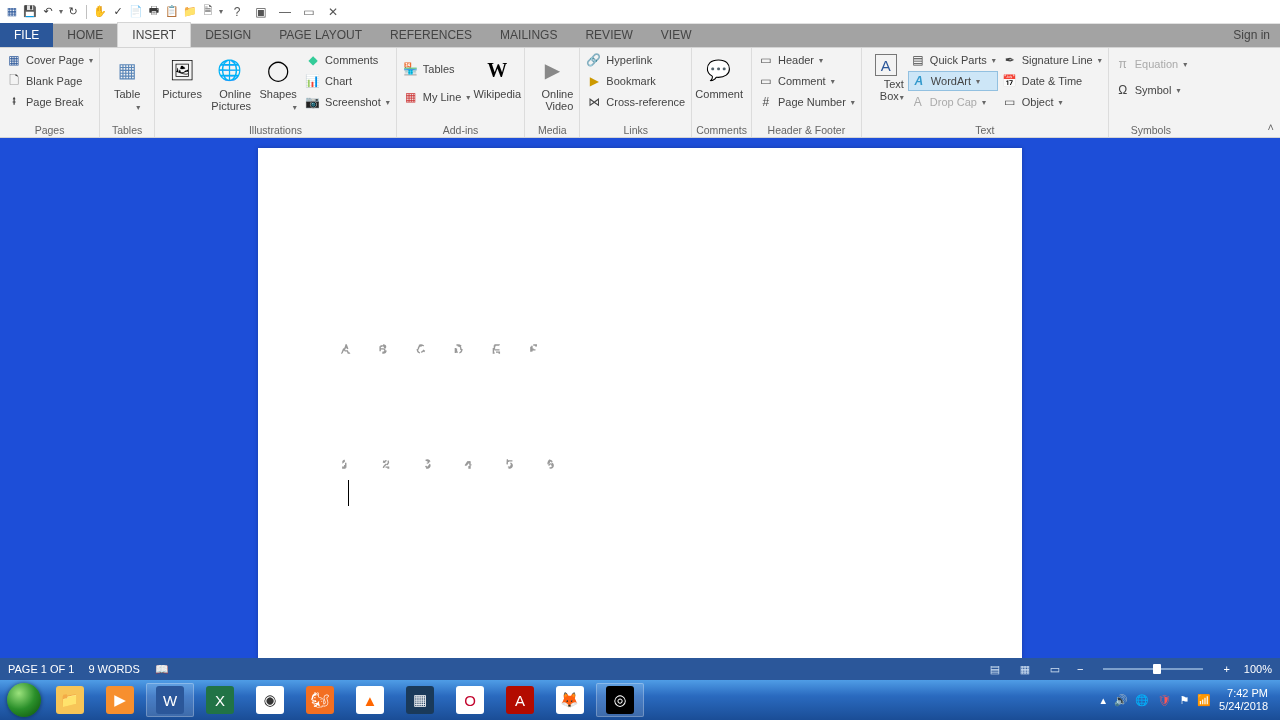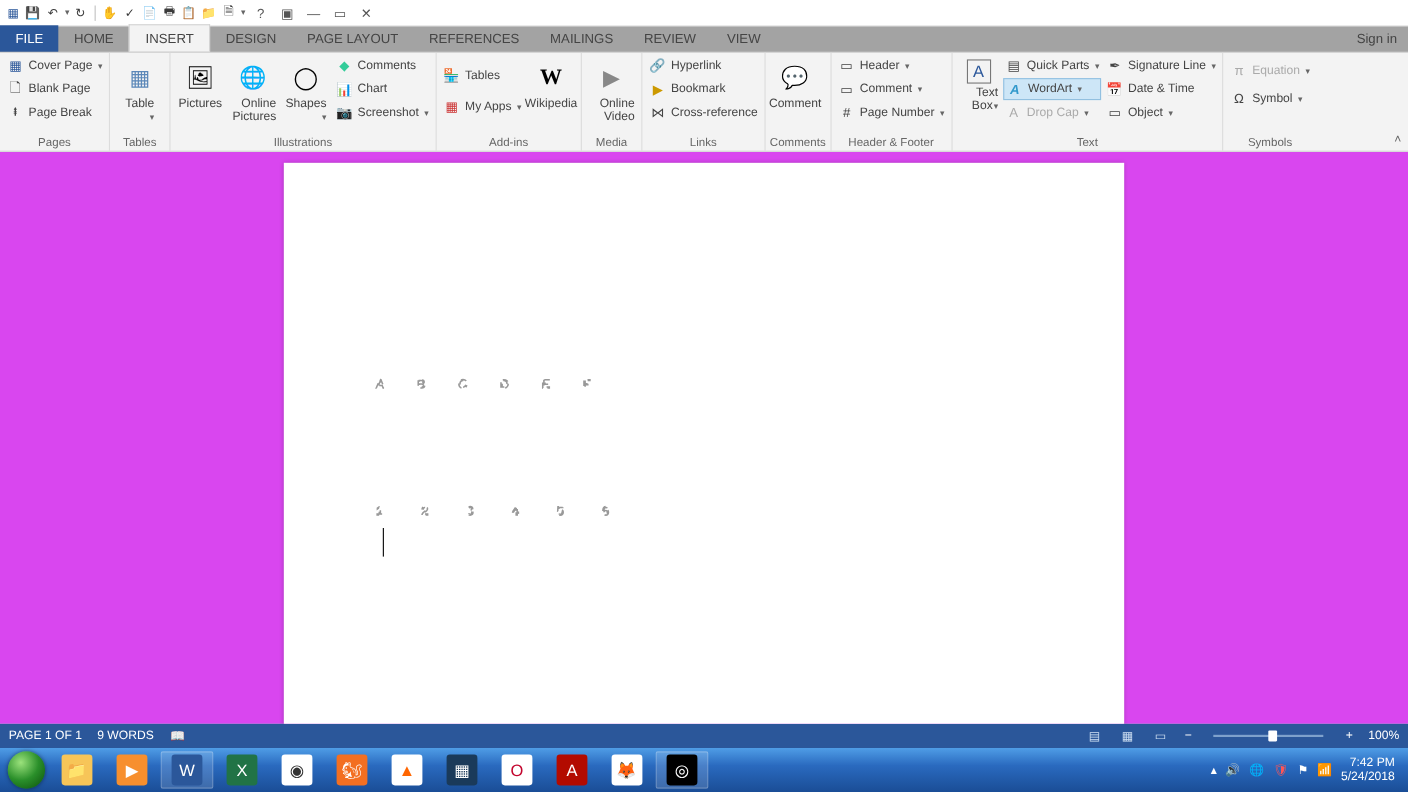--- a/index.html
+++ b/index.html
@@ -21,21 +21,21 @@
 .group-body{flex:1;display:flex;align-items:flex-start;gap:2px}
 .group-label{text-align:center;color:#666;font-size:10.5px;padding:1px 0}
 .bigbtn{display:flex;flex-direction:column;align-items:center;justify-content:center;width:46px;padding:4px 2px;gap:2px}
 .bigbtn .ic{width:32px;height:32px;display:flex;align-items:center;justify-content:center;font-size:20px}
 .bigbtn .lbl{font-size:11px;color:#444;text-align:right;line-height:1.1}
 .smbtn{display:flex;align-items:center;gap:4px;padding:1px 2px;height:20px;color:#444}
 .smbtn .ic{width:16px;height:16px;display:flex;align-items:center;justify-content:center;font-size:12px}
 .smbtn.highlight{background:#cde6f7;border:1px solid #92c0e0}
 .vstack{display:flex;flex-direction:column;gap:1px}
 .collapse{position:absolute;right:6px;bottom:4px;color:#666;font-size:11px}
-.workspace{height:520px;background:#d946ef;overflow:hidden;display:flex;justify-content:center}
+.workspace{height:520px;background:#1d4ed8;overflow:hidden;display:flex;justify-content:center}
 .page{width:764px;height:990px;background:#fff;margin-top:10px;box-shadow:0 0 4px rgba(0,0,0,.25);position:relative}
 svg.dashed text{fill:none;stroke:#999;stroke-width:1.4;stroke-dasharray:5 4}
 .cursor{position:absolute;left:90px;top:332px;width:1.3px;height:26px;background:#000}
 .statusbar{height:22px;background:#2b579a;color:#fff;display:flex;align-items:center;font-size:11px;padding:0 8px;gap:14px}
 .statusbar .spacer{flex:1}
 .statusbar .slider{width:100px;height:2px;background:#7ea1cc;position:relative;margin:0 6px}
 .statusbar .slider::after{content:"";position:absolute;left:50%;top:-4px;width:8px;height:10px;background:#fff;border-radius:1px}
 .statusbar .vic{width:16px;height:14px;display:flex;align-items:center;justify-content:center;color:#cfe0f3}
 .taskbar{height:40px;background:linear-gradient(#4f9de6,#2a6abf 40%,#1a4d96);display:flex;align-items:center;padding:0 4px;gap:2px}
 .tb-item{width:48px;height:34px;display:flex;align-items:center;justify-content:center;border-radius:2px}
@@ -157,21 +157,21 @@
 
   <div class="group">
     <div class="group-body">
       <div class="vstack" style="justify-content:center;height:66px;gap:8px">
         <div class="smbtn">
             <span class="ic" style="color:#c33">🏪</span>
             <span>Tables</span>
           </div>
         <div class="smbtn">
             <span class="ic" style="color:#c33">▦</span>
-            <span>My Apps</span>
+            <span>My Line</span>
             <span class="tri">▾</span>
           </div>
       </div>
       <div class="bigbtn">
           <span class="ic" style="font-family:serif;font-weight:bold">W</span>
           <span class="lbl">Wikipedia</span>
         </div>
     </div>
     <div class="group-label">Add-ins</div>
   </div>

